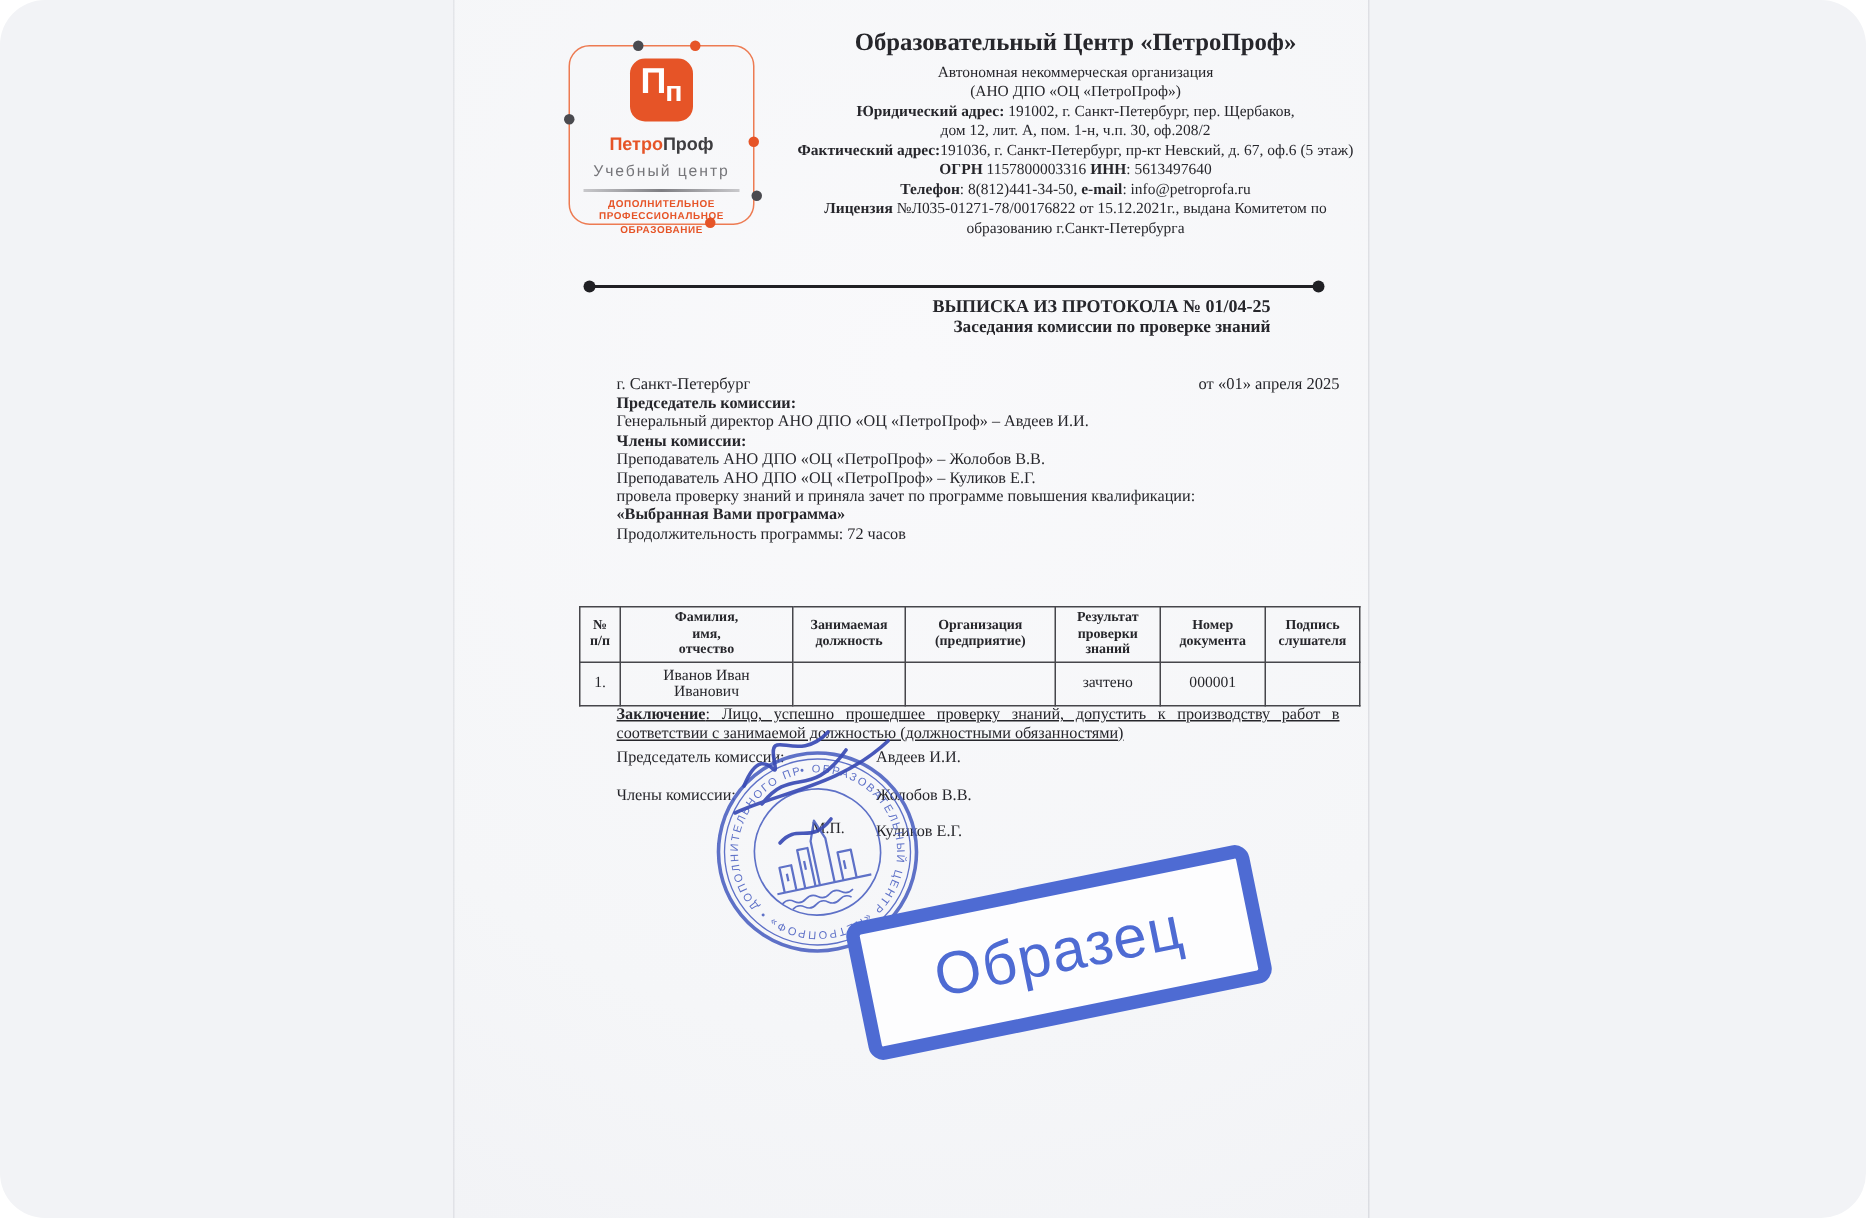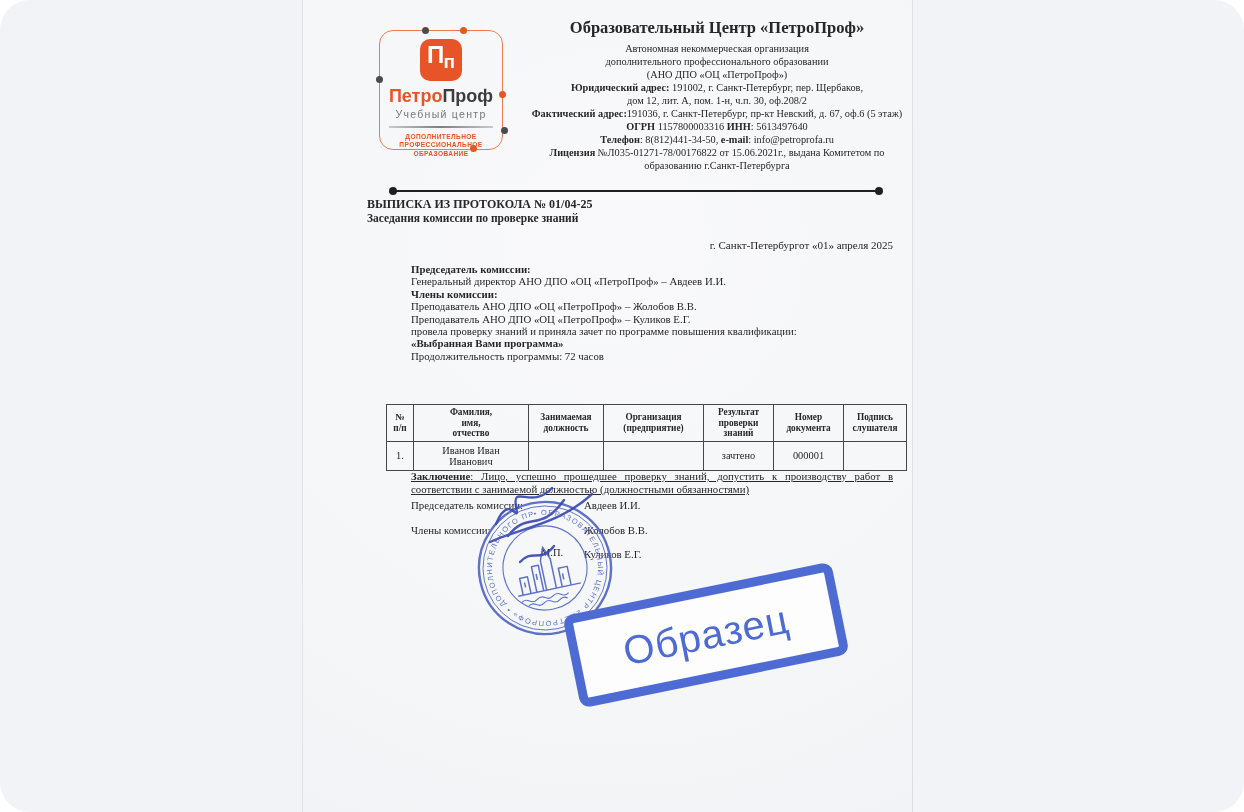--- a/index.html
+++ b/index.html
@@ -16,41 +16,41 @@
           font-family:"Liberation Sans","DejaVu Sans",sans-serif; }
   .logo-frame { position:absolute; inset:0; border:1.5px solid #ED7B52; border-radius:14px; }
   .dot { position:absolute; width:7px; height:7px; border-radius:50%; }
   .dot.dark { background:#4a4a4f; } .dot.orange { background:#E65427; }
   .d1 { left:42px; top:-4px; } .d2 { left:80px; top:-4px; }
   .d3 { left:-4px; top:45px; } .d4 { left:119px; top:60px; }
   .d5 { left:121px; top:96px; } .d6 { left:90px; top:114px; }
   .logo-icon { position:relative; width:42px; height:42px; margin:9px auto 0; background:#E65427; border-radius:10px; }
   .logo-icon .mg-big { position:absolute; left:7px; top:4px; color:#fff; font-weight:bold; font-size:24px; line-height:24px; }
   .logo-icon .mg-small { position:absolute; right:7px; top:13px; color:#fff; font-weight:bold; font-size:19px; line-height:19px; }
-  .logo-name { margin-top:5px; font-size:18px; font-weight:bold; line-height:20px; }
+  .logo-name { margin-top:5px; font-size:12px; font-weight:bold; line-height:20px; }
   .logo-name .o { color:#E65427; } .logo-name .d { color:#3D3D40; }
   .logo-sub { margin-top:2px; font-size:10.5px; color:#76767a; letter-spacing:1.3px; }
   .logo-divider { width:104px; height:2px; margin:6px auto 0; background:linear-gradient(90deg,#c9c9cc,#7e7e83,#c9c9cc); }
   .logo-tag { margin-top:5px; font-size:6.6px; font-weight:bold; color:#E65427; letter-spacing:.4px; line-height:8.4px; }
 
   
   .org { position:absolute; left:220px; top:18px; width:388px; text-align:center; }
   .org-title { font-size:16.5px; font-weight:bold; white-space:nowrap; margin-bottom:4px; }
   .lh-line { font-size:10.3px; line-height:13px; white-space:nowrap; }
 
   
   .rule { position:absolute; left:89px; top:190px; width:488px; height:2.4px; background:#202024; }
   .rule::before,.rule::after { content:""; position:absolute; top:-2.6px; width:8px; height:8px; border-radius:50%; background:#202024; }
   .rule::before { left:-3px; } .rule::after { right:-3px; }
 
   
-  .doc-title-block { position:absolute; left:64px; top:197px; width:480px; text-align:left; }
+  .doc-title-block { position:absolute; left:64px; top:197px; width:480px; text-align:right; }
   .doc-title { font-size:12px; font-weight:bold; line-height:14px; }
   .doc-subtitle { font-size:11.5px; font-weight:bold; line-height:14px; }
-  .city-date { position:absolute; left:108px; top:239px; width:482px; display:flex; justify-content:flex-end; font-size:11px; }
+  .city-date { position:absolute; left:108px; top:250px; width:482px; display:flex; justify-content:space-between; font-size:11px; }
   .body-block { position:absolute; left:108px; top:263px; width:482px; font-size:10.8px; line-height:12.4px; }
   .jpara { text-align:justify; }
   .bline { white-space:nowrap; }
 
   
   .ptable { position:absolute; left:83px; top:404px; width:520px; border-collapse:collapse; table-layout:fixed; }
   .ptable th,.ptable td { border:1px solid #46464b; padding:2px 3px; text-align:center; vertical-align:middle; }
   .ptable th { font-size:9.3px; font-weight:bold; line-height:10.6px; white-space:pre-line; height:32px; }
   .ptable td { font-size:10.4px; line-height:11.5px; white-space:pre-line; height:24px; }
 
@@ -93,28 +93,27 @@
         <div class="logo-divider"></div>
         <div class="logo-tag">
           <div>ДОПОЛНИТЕЛЬНОЕ</div>
           <div>ПРОФЕССИОНАЛЬНОЕ ОБРАЗОВАНИЕ</div>
         </div>
       </div>
 
       <div class="org">
         <div class="org-title">Образовательный Центр «ПетроПроф»</div>
         <div class="lh-line"><span>Автономная некоммерческая организация</span></div>
-        <div class="lh-line"><span>дополнительного профессионального образовании</span></div>
         <div class="lh-line"><span>(АНО ДПО «ОЦ «ПетроПроф»)</span></div>
         <div class="lh-line"><b>Юридический адрес:</b><span> 191002, г. Санкт-Петербург, пер. Щербаков,</span></div>
         <div class="lh-line"><span>дом 12, лит. А, пом. 1-н, ч.п. 30, оф.208/2</span></div>
         <div class="lh-line"><b>Фактический адрес:</b><span>191036, г. Санкт-Петербург, пр-кт Невский, д. 67, оф.6 (5 этаж)</span></div>
         <div class="lh-line"><b>ОГРН</b><span> 1157800003316 </span><b>ИНН</b><span>: 5613497640</span></div>
         <div class="lh-line"><b>Телефон</b><span>: 8(812)441-34-50, </span><b>e-mail</b><span>: info@petroprofa.ru</span></div>
-        <div class="lh-line"><b>Лицензия</b><span> №Л035-01271-78/00176822 от 15.06.2021г., выдана Комитетом по</span></div>
+        <div class="lh-line"><b>Лицензия</b><span> №Л035-01271-78/00176822 от 15.12.2021г., выдана Комитетом по</span></div>
         <div class="lh-line"><span>образованию г.Санкт-Петербурга</span></div>
       </div>
 
       <div class="rule"></div>
 
       <div class="doc-title-block">
         <div class="doc-title">ВЫПИСКА ИЗ ПРОТОКОЛА № 01/04-25</div>
         <div class="doc-subtitle">Заседания комиссии по проверке знаний</div>
       </div>
 

